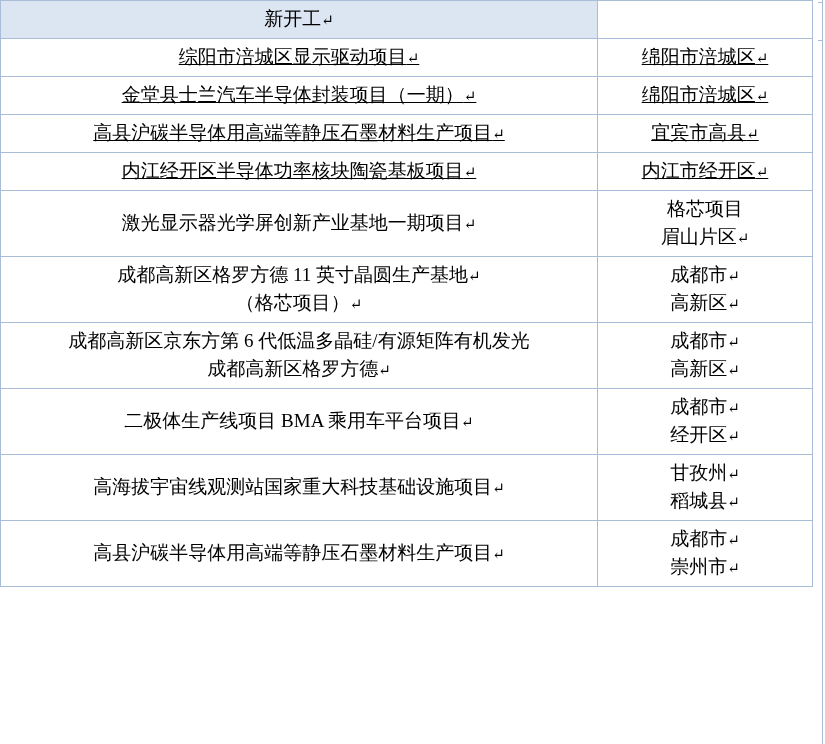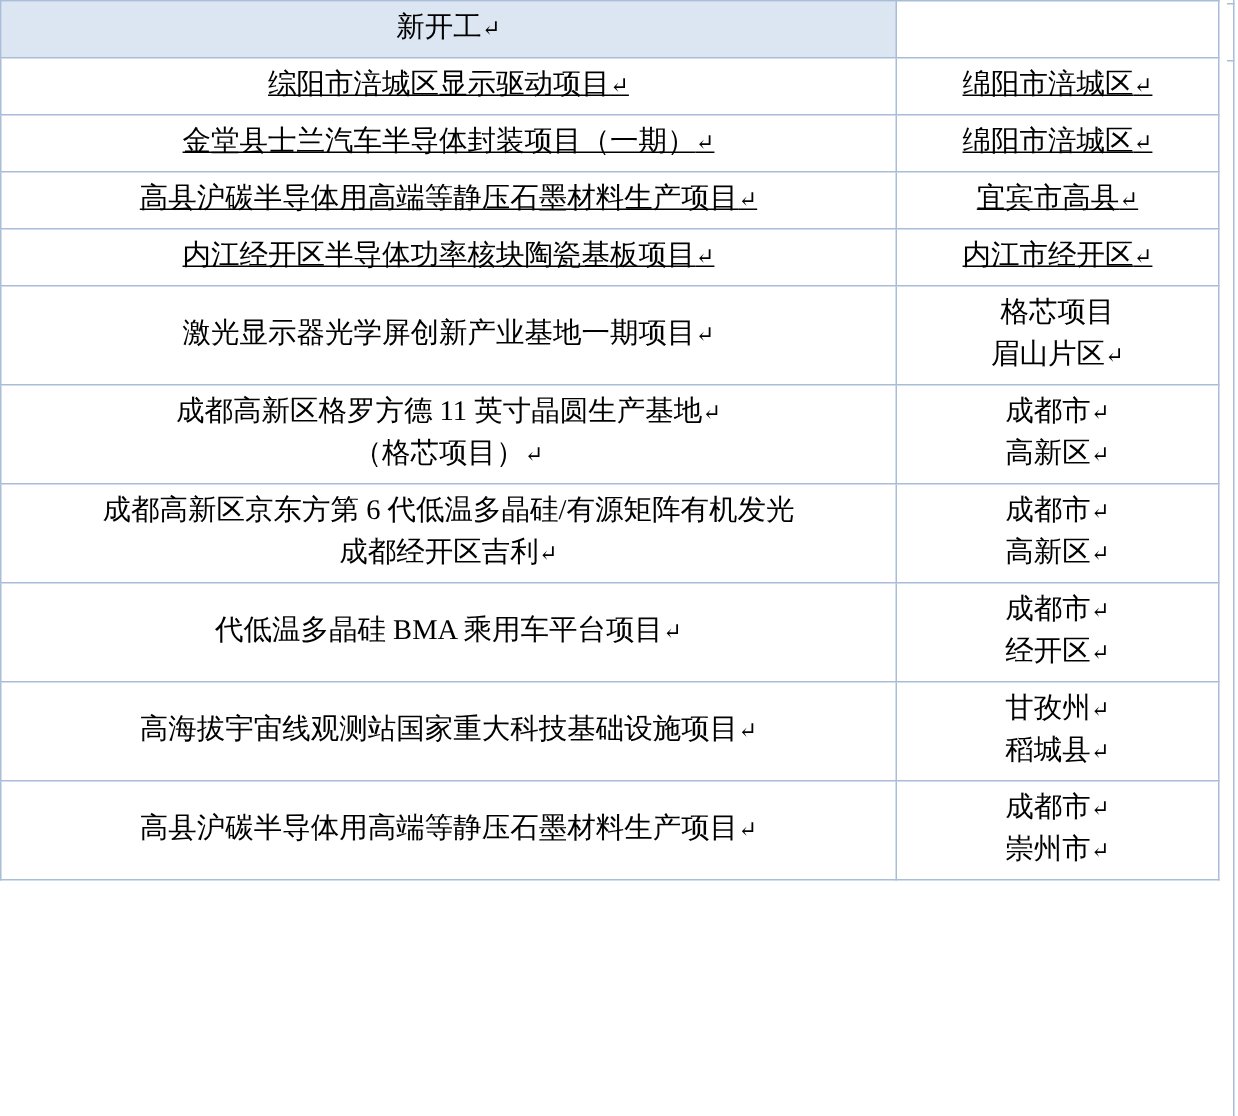--- a/index.html
+++ b/index.html
@@ -160,32 +160,32 @@
         </td>
         <td class="loc-cell">
           <span class="line"><span>成都市</span><span class="lmark">↵</span></span>
           <span class="line"><span>高新区</span><span class="lmark">↵</span></span>
         </td>
       </tr>
 
       <tr class="tall-2">
         <td class="name-cell">
           <span class="line">成都高新区京东方第 6 代低温多晶硅/有源矩阵有机发光</span>
-          <span class="line"><span>成都经开区吉利</span><span class="pmark">↵</span></span>
+          <span class="line"><span>成都高新区格罗方德</span><span class="pmark">↵</span></span>
         </td>
         <td class="loc-cell">
           <span class="line"><span>成都市</span><span class="lmark">↵</span></span>
           <span class="line"><span>高新区</span><span class="lmark">↵</span></span>
         </td>
       </tr>
 
 
       <tr class="tall-2">
         <td class="name-cell">
-          <span class="line"><span>代低温多晶硅 BMA 乘用车平台项目</span><span class="pmark">↵</span></span>
+          <span class="line"><span>二极体生产线项目 BMA 乘用车平台项目</span><span class="pmark">↵</span></span>
         </td>
         <td class="loc-cell">
           <span class="line"><span>成都市</span><span class="lmark">↵</span></span>
           <span class="line"><span>经开区</span><span class="lmark">↵</span></span>
         </td>
       </tr>
 
       <tr class="tall-2">
         <td class="name-cell">
           <span class="line"><span>高海拔宇宙线观测站国家重大科技基础设施项目</span><span class="pmark">↵</span></span>

